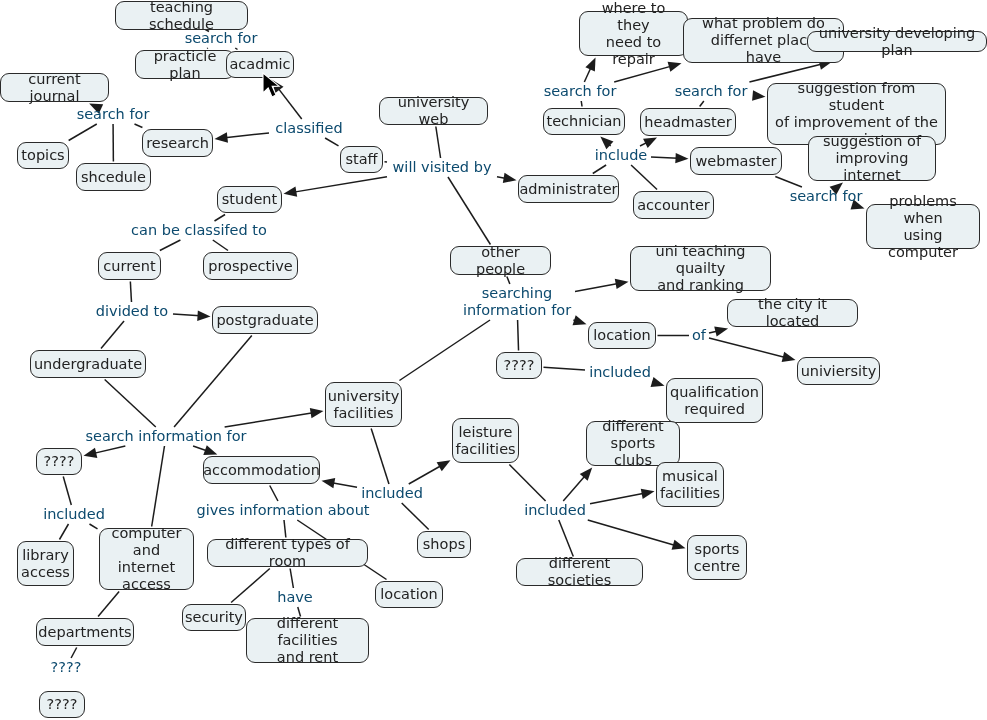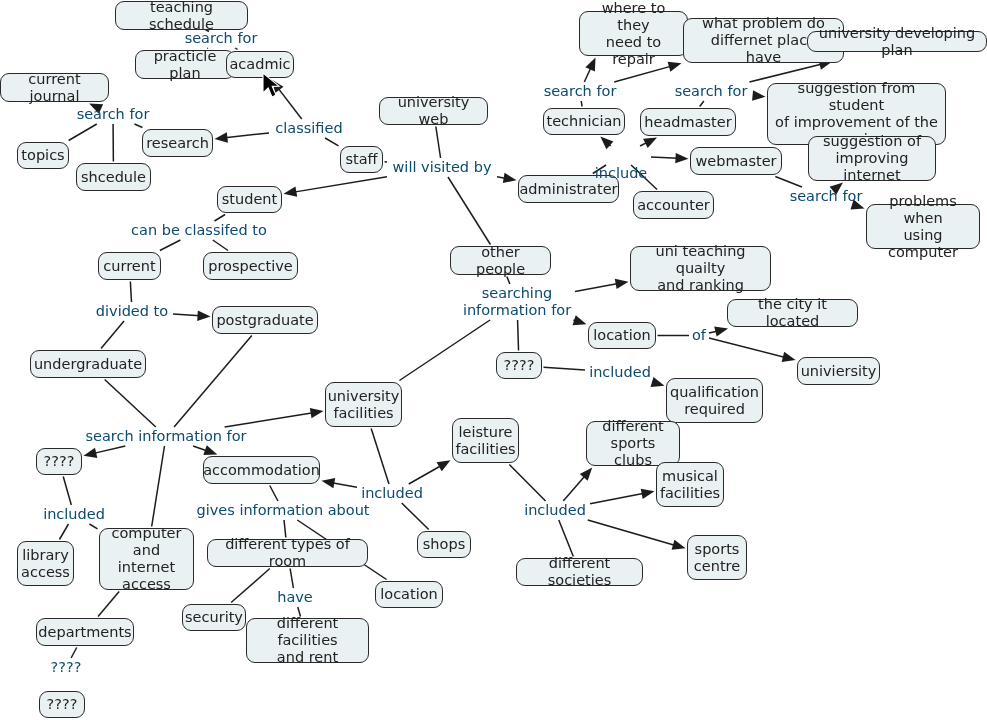--- a/index.html
+++ b/index.html
@@ -362,21 +362,21 @@
 and rent</div>
       <div class="node" style="left: 375px; top: 581px; width: 68px; height: 27px;">location</div>
     </div>
   <div id="labels-layer">
       <div class="edge-label" style="left: 179px; top: 30px; width: 84px;">search for</div>
       <div class="edge-label" style="left: 270px; top: 120px; width: 78px;">classified</div>
       <div class="edge-label" style="left: 71px; top: 106px; width: 84px;">search for</div>
       <div class="edge-label" style="left: 388px; top: 159px; width: 108px;">will visited by</div>
       <div class="edge-label" style="left: 538px; top: 83px; width: 84px;">search for</div>
       <div class="edge-label" style="left: 669px; top: 83px; width: 84px;">search for</div>
-      <div class="edge-label" style="left: 592px; top: 147px; width: 58px; margin-top: 18px;">include</div>
+      <div class="edge-label" style="left: 592px; top: 147px; width: 58px;">include</div>
       <div class="edge-label" style="left: 784px; top: 188px; width: 84px;">search for</div>
       <div class="edge-label" style="left: 125px; top: 222px; width: 148px;">can be classifed to</div>
       <div class="edge-label" style="left: 92px; top: 303px; width: 80px;">divided to</div>
       <div class="edge-label" style="left: 460px; top: 285px; width: 114px;">searching
 information for</div>
       <div class="edge-label" style="left: 690px; top: 327px; width: 18px;">of</div>
       <div class="edge-label" style="left: 586px; top: 364px; width: 68px;">included</div>
       <div class="edge-label" style="left: 80px; top: 428px; width: 172px;">search information for</div>
       <div class="edge-label" style="left: 40px; top: 506px; width: 68px;">included</div>
       <div class="edge-label" style="left: 193px; top: 502px; width: 180px;">gives information about</div>

